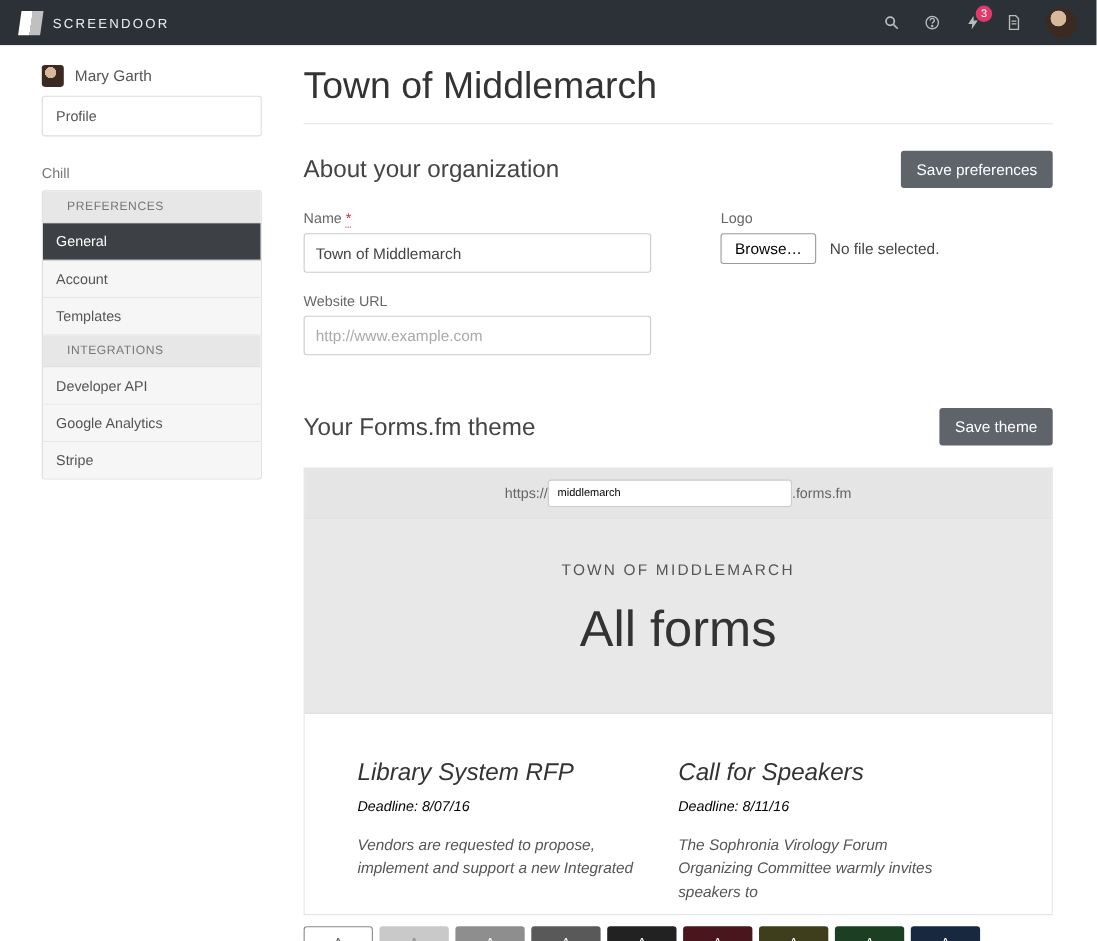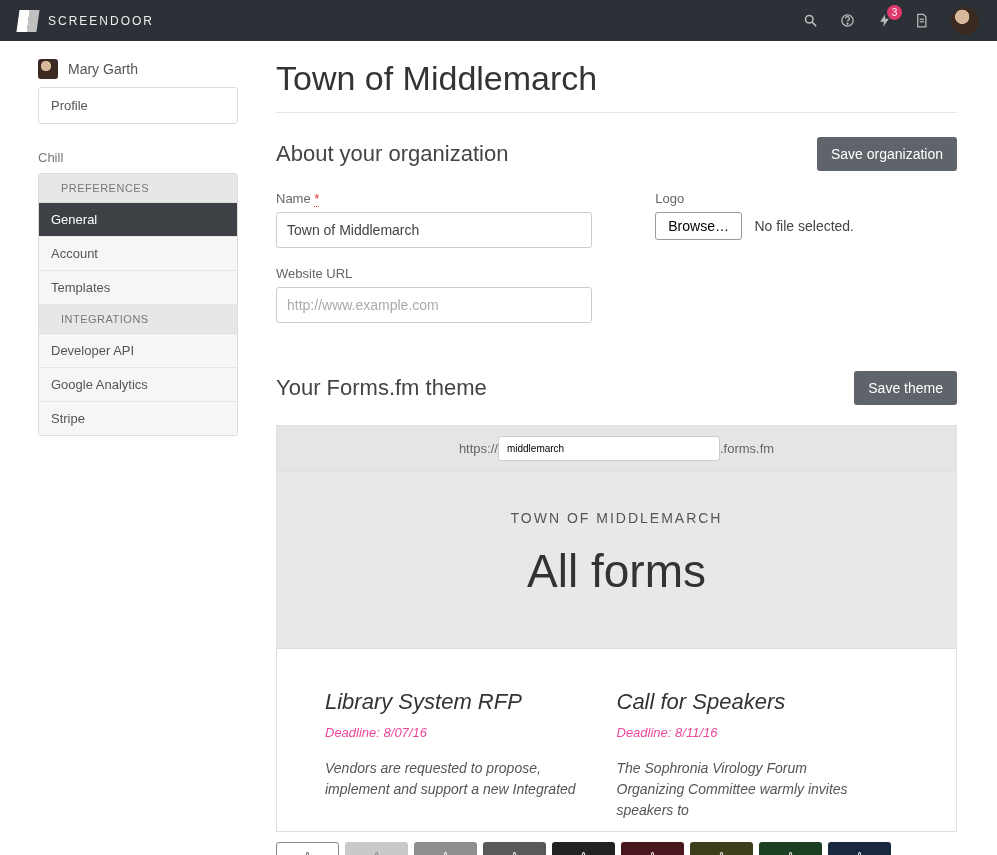--- a/index.html
+++ b/index.html
@@ -41,21 +41,21 @@
 .file-status { font-size: 14px; color: #444; margin-top: 32px; }
 .theme-preview { border: 1px solid #e0e0e0; margin-top: 18px; }
 .theme-url-bar { background: #e5e5e5; padding: 10px 14px; display: flex; align-items: center; justify-content: center; gap: 0; font-size: 13px; color: #666; border-bottom: 1px solid #e0e0e0; }
 .sub-input { border: 1px solid #ccc; border-radius: 3px; padding: 6px 8px; font-size: 10px; width: 222px; }
 .preview-hero { background: #e8e8e8; text-align: center; padding: 38px 20px 50px; border-bottom: 1px solid #ddd; }
 .preview-org { font-size: 14px; letter-spacing: 2px; color: #555; margin-bottom: 18px; }
 .preview-title { font-size: 46px; font-weight: 300; color: #333; }
 .preview-cards { display: flex; gap: 0; padding: 40px 48px 10px; background:#fff; }
 .p-card { flex: 1; padding-right: 30px; font-style: italic; }
 .p-card h3 { font-size: 22px; font-weight: 400; color: #333; margin-bottom: 10px; }
-.p-deadline { font-size: 13px; color: #ec4899; margin-bottom: 18px; }
+.p-deadline { font-size: 13px; color: #000000; margin-bottom: 18px; }
 .p-desc { font-size: 14px; color: #555; line-height: 1.5; }
 .swatches { display: flex; flex-wrap: wrap; gap: 6px; margin-top: 10px; }
 .swatch { width: 63px; height: 30px; border-radius: 3px; display: flex; align-items: center; justify-content: center; font-size: 12px; cursor: pointer; color: #fff; }
 .swatch.light { color: #888; }
 .swatch.selected { border: 1px solid #888; color: #555; background:#fff !important; }
 .field-stack > div { margin-bottom: 18px; }
 </style>
 </head>
 <body>
 
@@ -115,21 +115,21 @@
       <div class="sb-item">Google Analytics</div>
       <div class="sb-item">Stripe</div>
     </div>
   </div>
 
   <div class="content">
     <h1 class="page-title">Town of Middlemarch</h1>
 
     <div class="section-head">
       <h2>About your organization</h2>
-      <button class="btn">Save organization</button>
+      <button class="btn">Save preferences</button>
     </div>
 
     <div class="form-row">
       <div class="form-col field-stack">
         <div>
           <label class="f-label">
             <span>Name</span>
             <span class="req">*</span>
           </label>
           <input class="text-input" type="text" value="Town of Middlemarch" style="">

